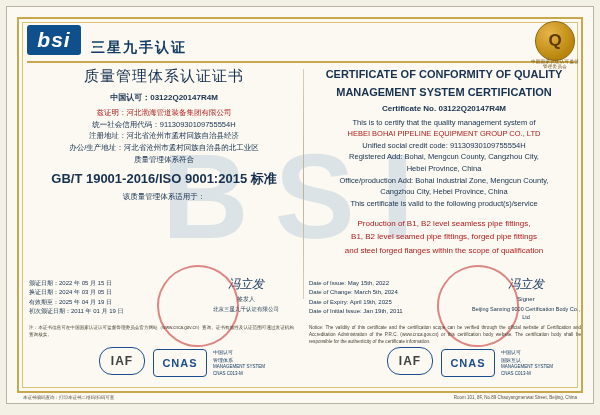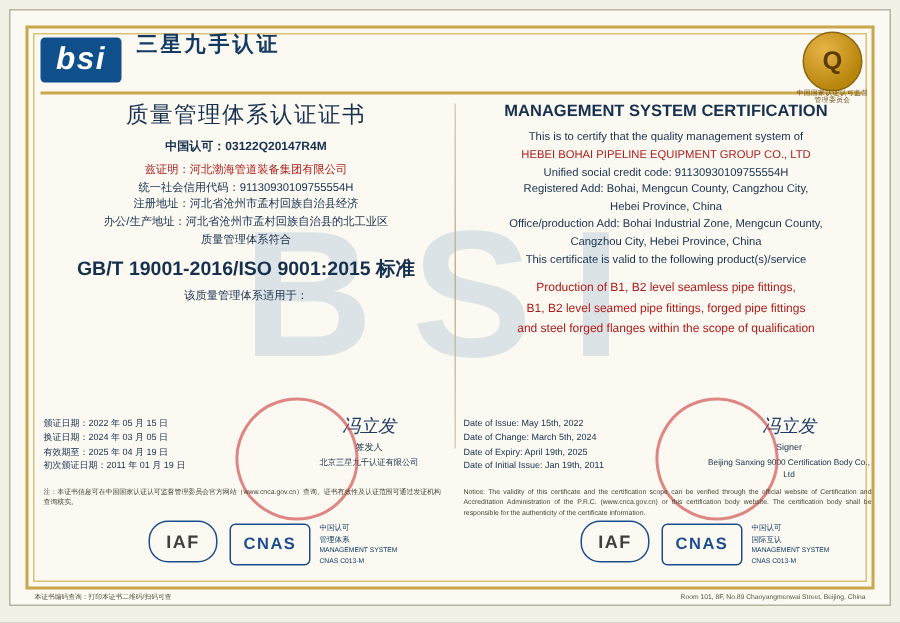--- a/index.html
+++ b/index.html
@@ -41,21 +41,21 @@
   .hdr{
     position:absolute;left:14px;top:14px;width:560px;height:42px;
   }
   .bsi-logo{
     position:absolute;left:6px;top:4px;width:54px;height:30px;
     background:#0f4f8b;border-radius:3px;color:#fff;
     font-size:21px;font-weight:bold;letter-spacing:1px;
     text-align:center;line-height:30px;font-style:italic;
   }
   .hdr-cn{
-    position:absolute;left:70px;top:0;
+    position:absolute;left:70px;top:18px;
     font-size:14px;font-weight:bold;color:#123a63;letter-spacing:2px;text-align:center;
   }
   .hdr-rule{
     position:absolute;left:6px;top:40px;width:548px;height:2px;background:#c8a84b;
   }
   .q-seal{
     position:absolute;right:6px;top:0px;width:38px;height:38px;border-radius:50%;
     background:radial-gradient(circle at 35% 30%,#e8b44a,#b8860b 70%);
     border:1px solid #8c6513;
     color:#5d3a00;font-size:17px;font-weight:bold;text-align:center;line-height:38px;
@@ -163,21 +163,23 @@
       <div class="line">注册地址：河北省沧州市孟村回族自治县经济</div>
       <div class="line">办公/生产地址：河北省沧州市孟村回族自治县的北工业区</div>
       <div class="line">质量管理体系符合</div>
       <div class="std-line">GB/T 19001-2016/ISO 9001:2015 标准</div>
       <div class="line">该质量管理体系适用于：</div>
       <div class="scope-box">
       </div>
     </div>
 
     <div class="col col-en">
+      <div class="t-title-en">CERTIFICATE OF CONFORMITY OF QUALITY</div>
       <div class="t-title-en">MANAGEMENT SYSTEM CERTIFICATION</div>
+      <div class="cert-no">Certificate No. 03122Q20147R4M</div>
       <div class="line">This is to certify that the quality management system of</div>
       <div class="line b red">HEBEI BOHAI PIPELINE EQUIPMENT GROUP CO., LTD</div>
       <div class="line">Unified social credit code: 91130930109755554H</div>
       <div class="line">Registered Add: Bohai, Mengcun County, Cangzhou City,</div>
       <div class="line">Hebei Province, China</div>
       <div class="line">Office/production Add: Bohai Industrial Zone, Mengcun County,</div>
       <div class="line">Cangzhou City, Hebei Province, China</div>
       <div class="line b">This certificate is valid to the following product(s)/service</div>
       <div class="scope-box">
         <div class="line b red">Production of B1, B2 level seamless pipe fittings,</div>

